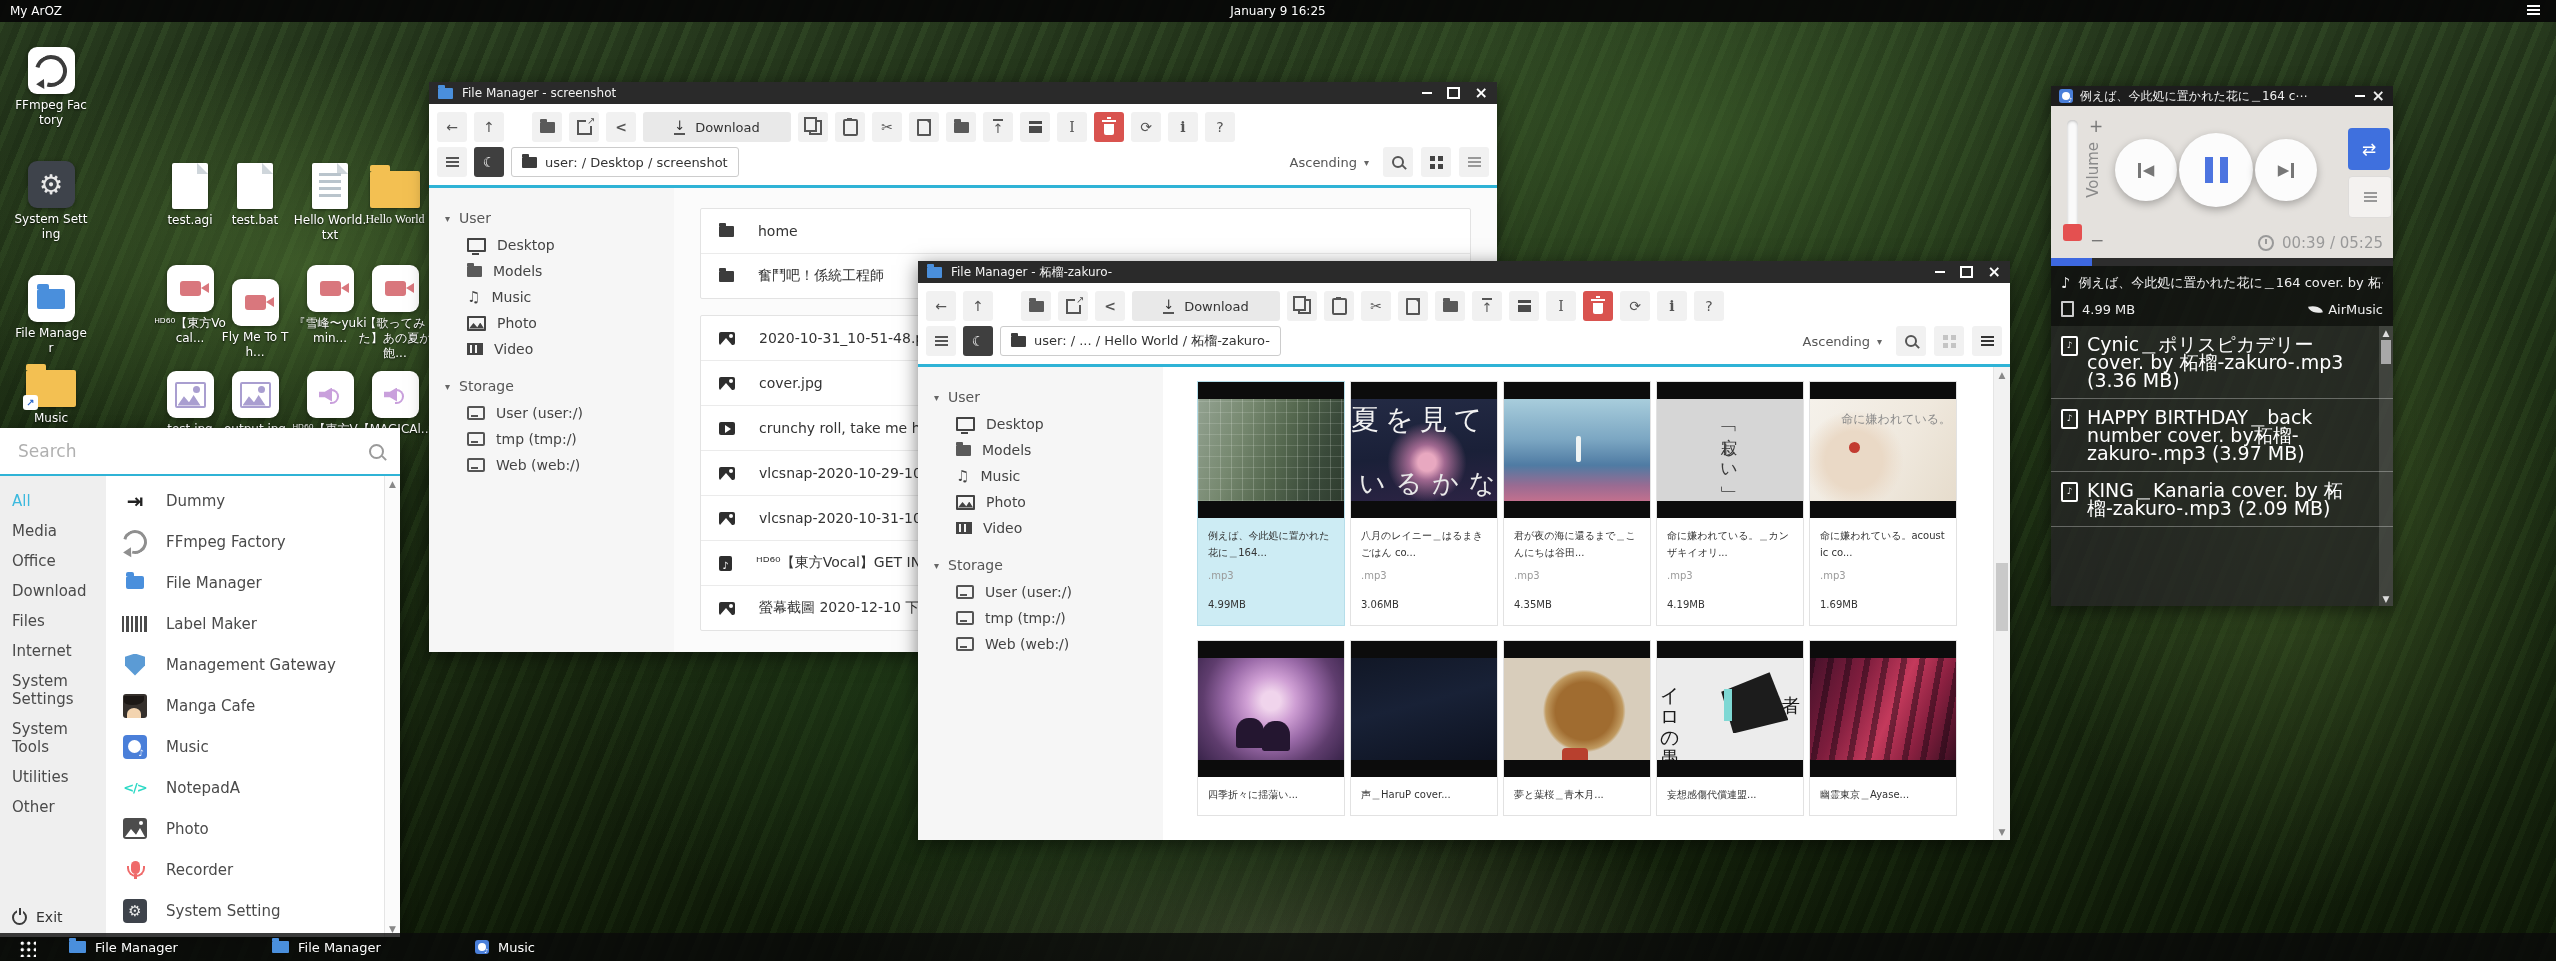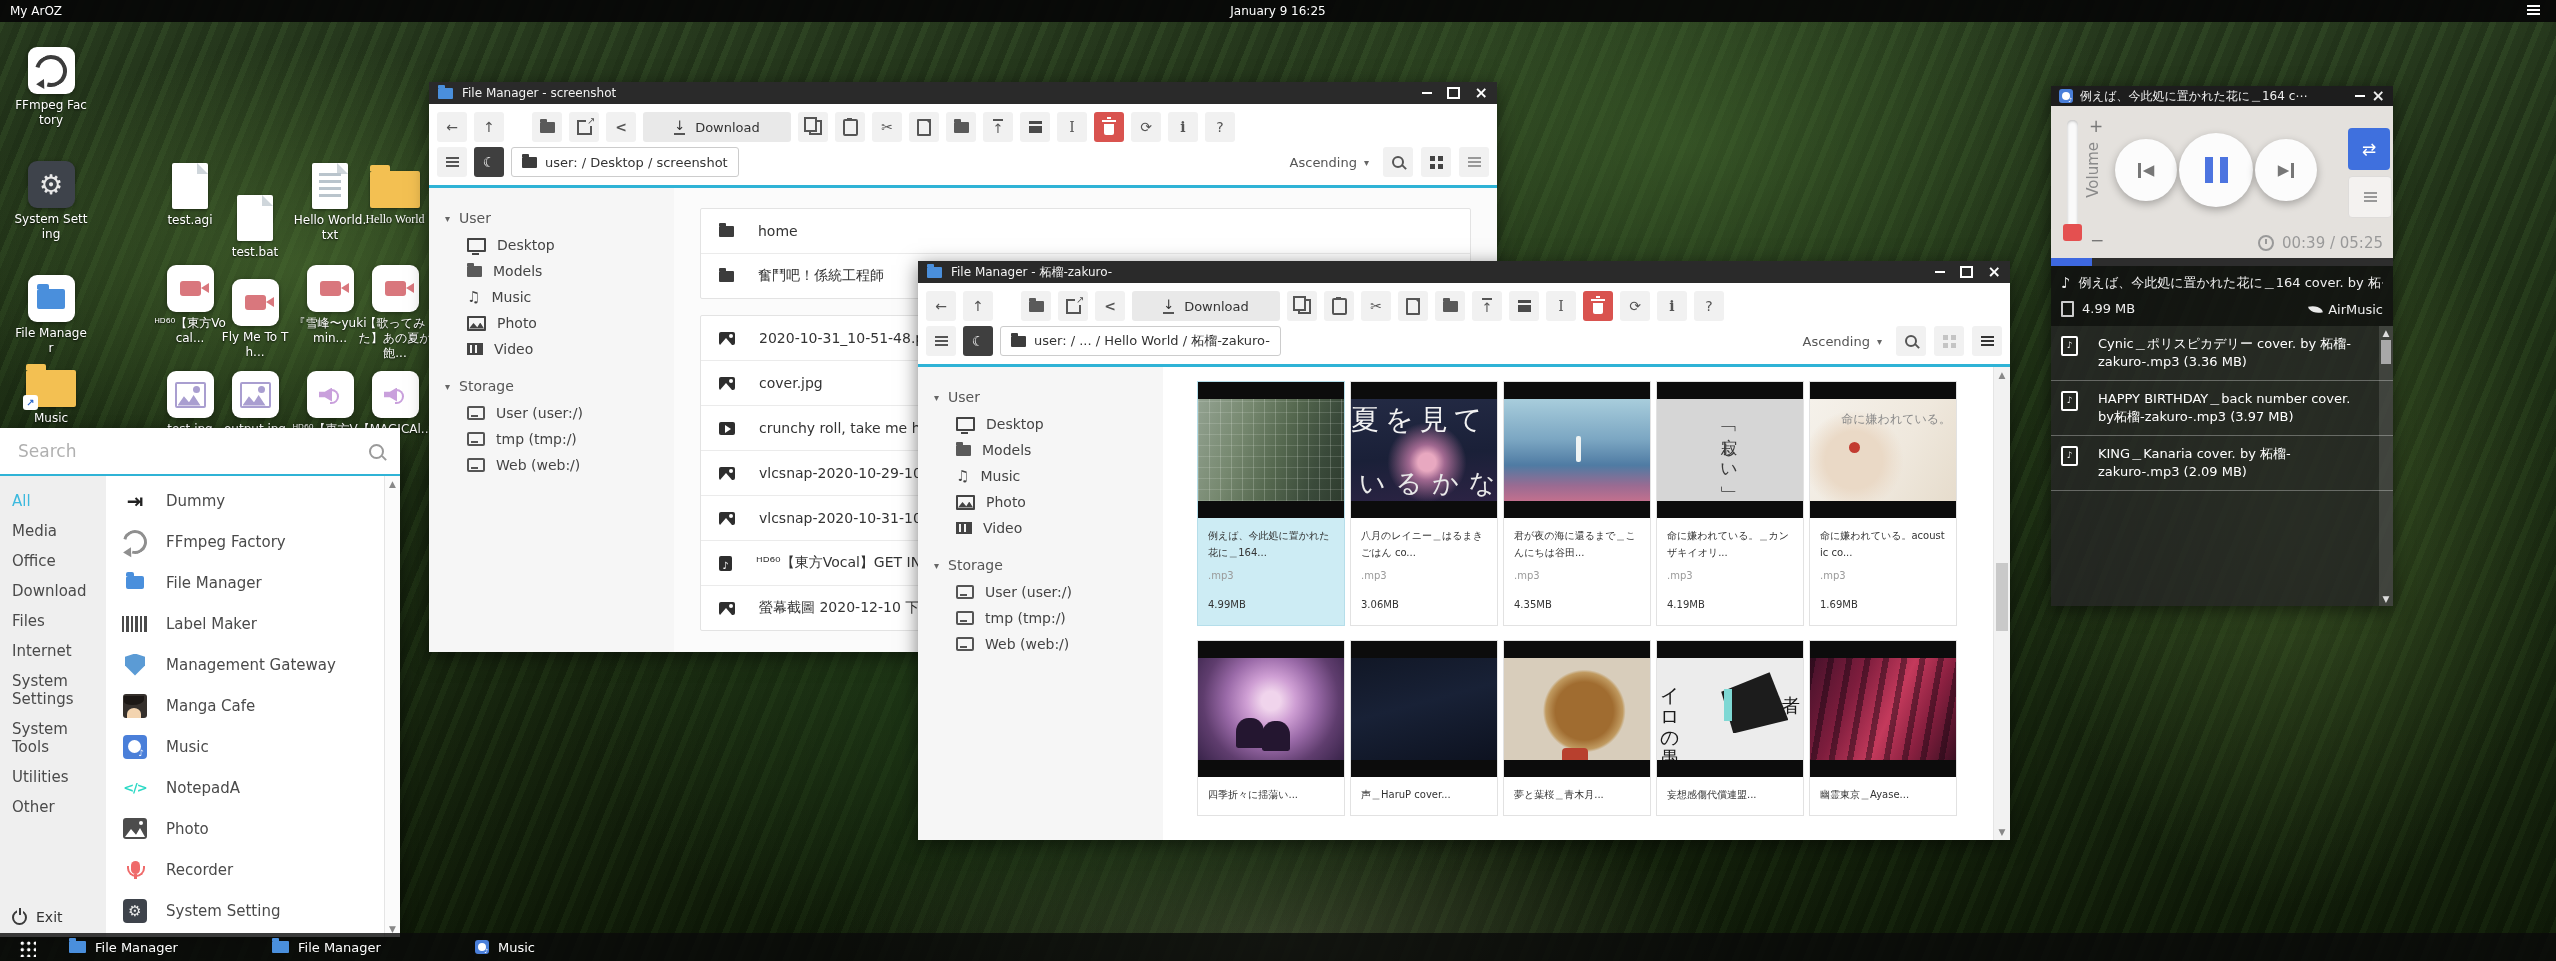--- a/index.html
+++ b/index.html
@@ -218,26 +218,26 @@
   .ic-pause i{width:8px;height:26px;background:#4c74e0;}
   .btn-repeat{position:absolute;left:297px;top:22px;width:42px;height:42px;background:#3f70de;border-radius:4px;color:#fff;font-size:17px;display:flex;align-items:center;justify-content:center;}
   .btn-queue{position:absolute;left:297px;top:70px;width:42px;height:40px;background:#f4f2f0;border:1px solid #dedcda;border-radius:4px;display:flex;align-items:center;justify-content:center;}
   .p-time{position:absolute;right:10px;bottom:6px;color:#999;font-size:15px;display:flex;gap:8px;align-items:center;}
   .ic-clock{display:inline-block;width:12px;height:12px;border:2px solid #999;border-radius:50%;position:relative;}
   .ic-clock::after{content:'';position:absolute;left:5px;top:2px;width:2px;height:5px;background:#999;}
   .p-progress{height:8px;background:#2d2d2d;}
   .p-progress .fill{width:12%;height:100%;background:#3d68e0;}
   .p-info{background:rgba(16,16,16,.86);padding:8px 10px 9px;color:#eee;font-size:13px;flex-shrink:0;}
   .p-info .row1{display:flex;gap:8px;align-items:center;white-space:nowrap;overflow:hidden;}
-  .p-info .row2{display:flex;gap:8px;margin-top:9px;}
+  .p-info .row2{display:flex;gap:8px;align-items:center;margin-top:9px;}
   .p-info .air{margin-left:auto;display:flex;gap:6px;align-items:center;}
   .ic-page-w{display:inline-block;width:9px;height:12px;border:2px solid #ccc;border-radius:1px;flex-shrink:0;}
   .ic-leaf{display:inline-block;width:13px;height:9px;background:#e8e8e8;border-radius:0 100% 0 100%;transform:rotate(-15deg);}
   .p-list{flex:1;background:rgba(38,38,38,.8);position:relative;overflow:hidden;}
-  .p-item{display:flex;gap:20px;padding:9px 26px 9px 10px;border-bottom:1px solid rgba(255,255,255,.3);color:#fff;font-size:13px;line-height:18px;}
+  .p-item{display:flex;gap:9px;padding:9px 26px 9px 10px;border-bottom:1px solid rgba(255,255,255,.3);color:#fff;font-size:19px;line-height:18px;}
   .ic-aud-w{width:13px;height:16px;border:2px solid #fff;border-radius:2px;text-align:center;flex-shrink:0;margin-top:1px;}
   .ic-aud-w::before{content:'♪';font-size:9px;line-height:15px;color:#fff;display:block;}
   .p-scroll{position:absolute;right:0;top:0;bottom:0;width:14px;background:rgba(255,255,255,.12);}
   .p-scroll .arr{position:absolute;left:0;right:0;text-align:center;color:#ddd;font-size:9px;}
   .p-scroll .arr.up{top:2px;}.p-scroll .arr.down{bottom:2px;}
   .p-scroll .thumb{position:absolute;left:2px;right:2px;top:14px;height:24px;background:#a8a8a8;}
   
   .taskbar{left:0;top:933px;width:2556px;height:28px;background:rgba(10,10,10,.8);z-index:50;color:#fff;}
   .ic-dots{position:absolute;left:18px;top:6px;width:18px;height:18px;background-image:radial-gradient(circle,#fff 1.6px,transparent 2px);background-size:6.5px 6.5px;background-position:1px 1px;}
   .tb-item{position:absolute;top:0;height:28px;display:flex;align-items:center;gap:9px;font-size:13px;}
@@ -276,21 +276,21 @@
     <div class="dfolder">
         <span class="shortcut-badge">↗</span>
       </div>
     <div class="lbl">Music</div>
   </div>
 
   <div class="dicon" style="left:152px;top:163px;">
     <div class="ddoc"></div>
     <div class="lbl">test.agi</div>
   </div>
-  <div class="dicon" style="left:217px;top:163px;margin-top:32px;">
+  <div class="dicon" style="left:217px;top:163px;">
     <div class="ddoc"></div>
     <div class="lbl">test.bat</div>
   </div>
   <div class="dicon" style="left:292px;top:163px;">
     <div class="ddoc lines"></div>
     <div class="lbl">Hello World.txt</div>
   </div>
   <div class="dicon" style="left:357px;top:163px;font-family:Liberation Serif, serif;">
     <div class="dfolder"></div>
     <div class="lbl">Hello World</div>

